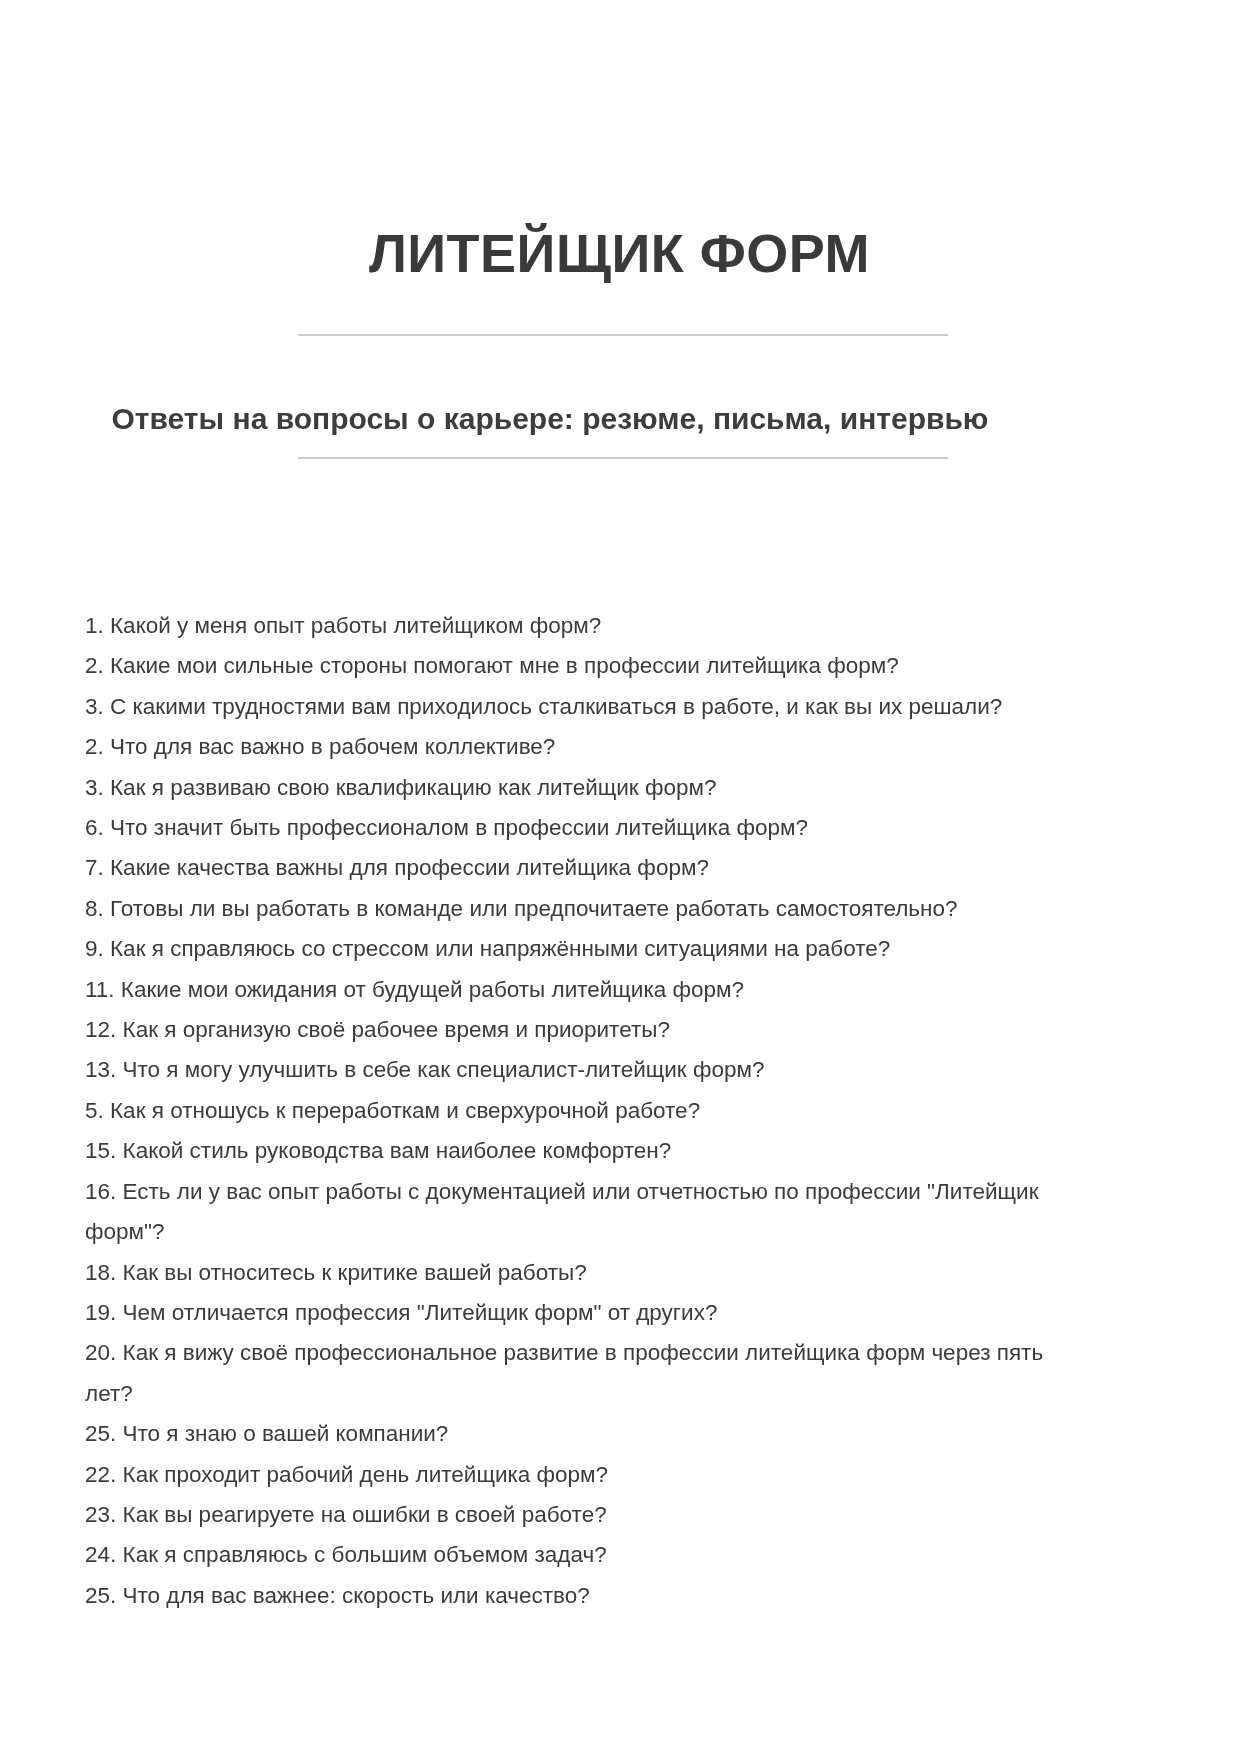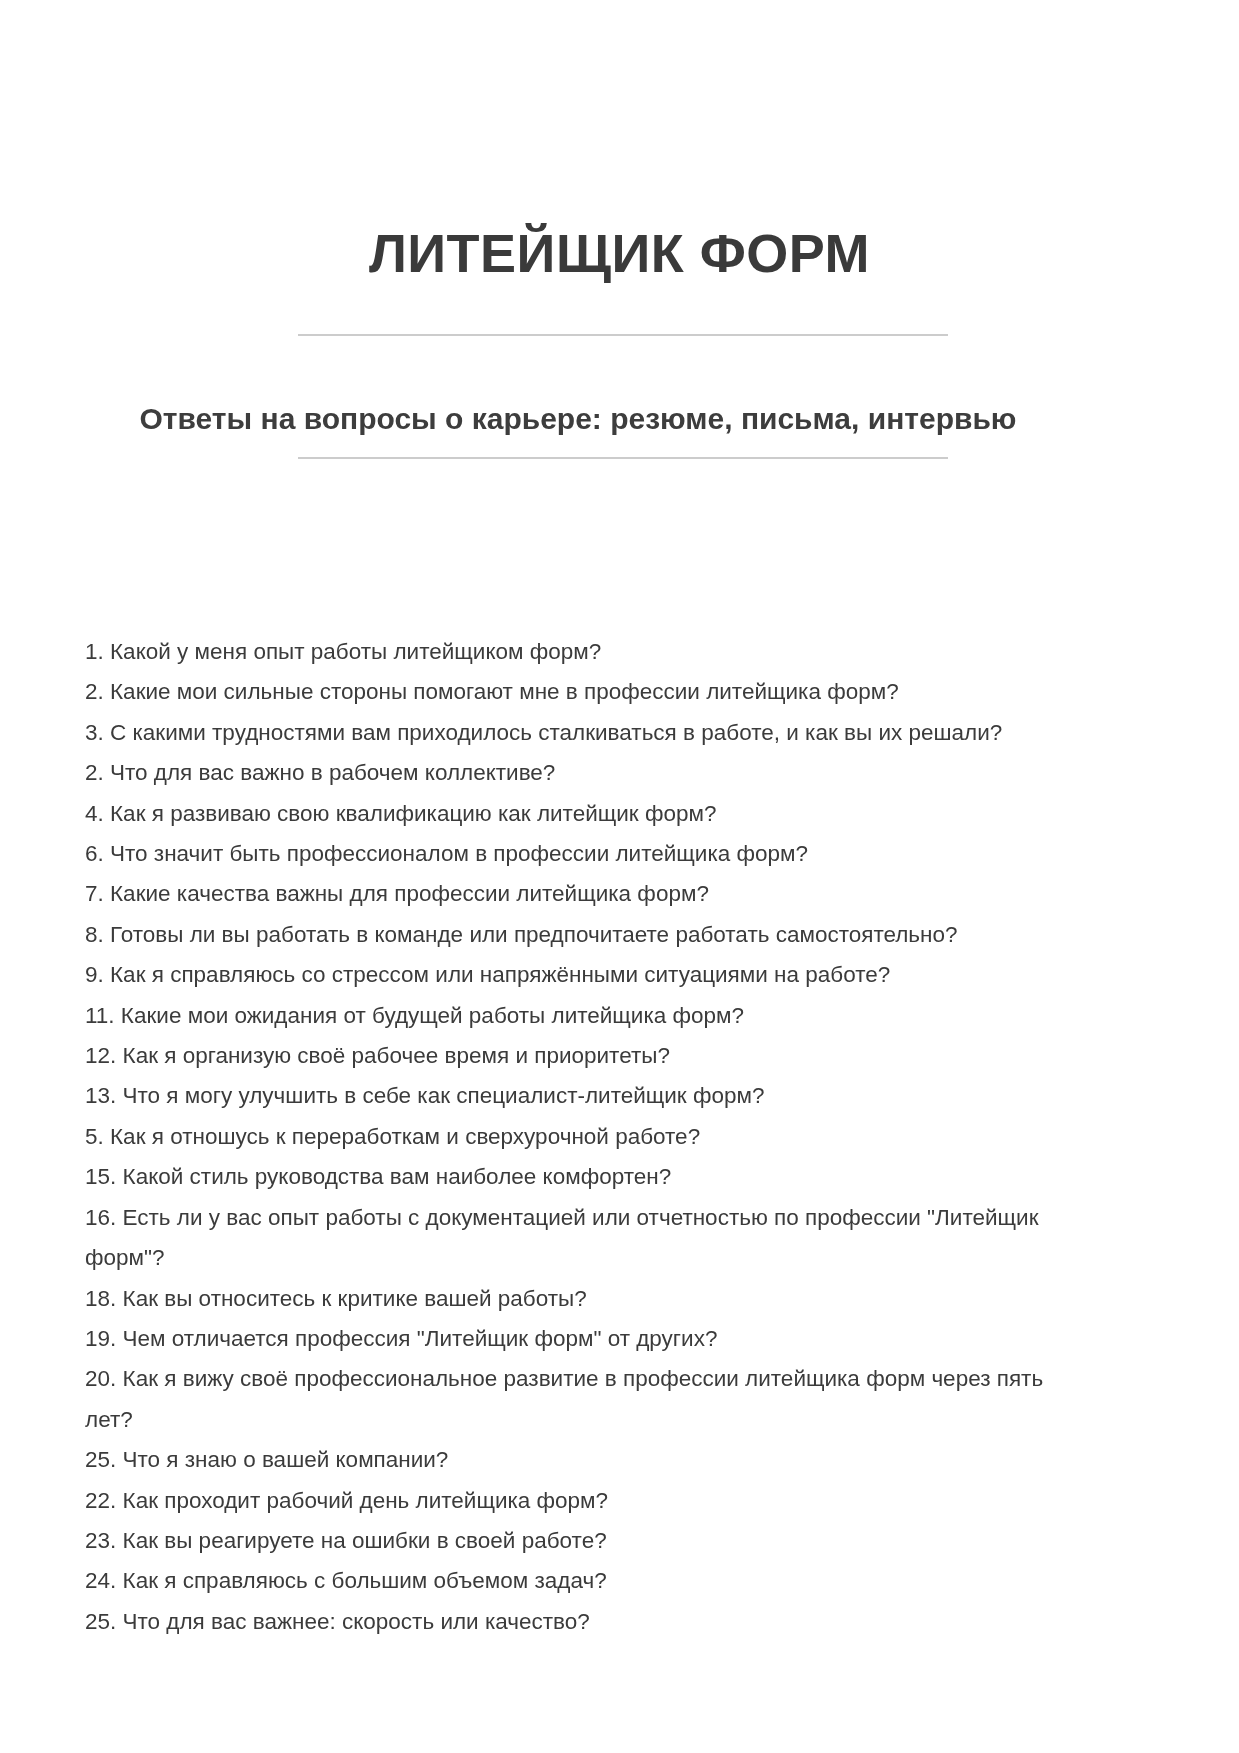--- a/index.html
+++ b/index.html
@@ -39,28 +39,26 @@
   .page-subtitle {
     position: absolute;
     top: 374px;
     left: 0;
     width: 1100px;
     text-align: center;
     font-size: 30px;
     font-weight: 600;
     line-height: 40px;
     color: #3d3d3d;
-    padding-left: 28px;
   }
   .question-list {
     position: absolute;
     top: 606px;
     left: 85px;
     width: 1060px;
-    margin-top: 26px;
   }
   .question {
     font-size: 22.5px;
     line-height: 40.4px;
     font-weight: normal;
     color: #3b3b3b;
     white-space: pre-line;
   }
 </style>
 </head>
@@ -72,21 +70,21 @@
 
 <h2 class="page-subtitle">Ответы на вопросы о карьере: резюме, письма, интервью</h2>
 
 <div class="divider divider-bottom"></div>
 
 <div class="question-list">
     <div class="question">1. Какой у меня опыт работы литейщиком форм?</div>
     <div class="question">2. Какие мои сильные стороны помогают мне в профессии литейщика форм?</div>
     <div class="question">3. С какими трудностями вам приходилось сталкиваться в работе, и как вы их решали?</div>
     <div class="question">2. Что для вас важно в рабочем коллективе?</div>
-    <div class="question">4. Как я развиваю свою квалификацию как литейщик форм?</div>
+    <div class="question">3. Как я развиваю свою квалификацию как литейщик форм?</div>
     <div class="question">6. Что значит быть профессионалом в профессии литейщика форм?</div>
     <div class="question">7. Какие качества важны для профессии литейщика форм?</div>
     <div class="question">8. Готовы ли вы работать в команде или предпочитаете работать самостоятельно?</div>
     <div class="question">9. Как я справляюсь со стрессом или напряжёнными ситуациями на работе?</div>
     <div class="question">11. Какие мои ожидания от будущей работы литейщика форм?</div>
     <div class="question">12. Как я организую своё рабочее время и приоритеты?</div>
     <div class="question">13. Что я могу улучшить в себе как специалист-литейщик форм?</div>
     <div class="question">5. Как я отношусь к переработкам и сверхурочной работе?</div>
     <div class="question">15. Какой стиль руководства вам наиболее комфортен?</div>
     <div class="question">16. Есть ли у вас опыт работы с документацией или отчетностью по профессии "Литейщик

